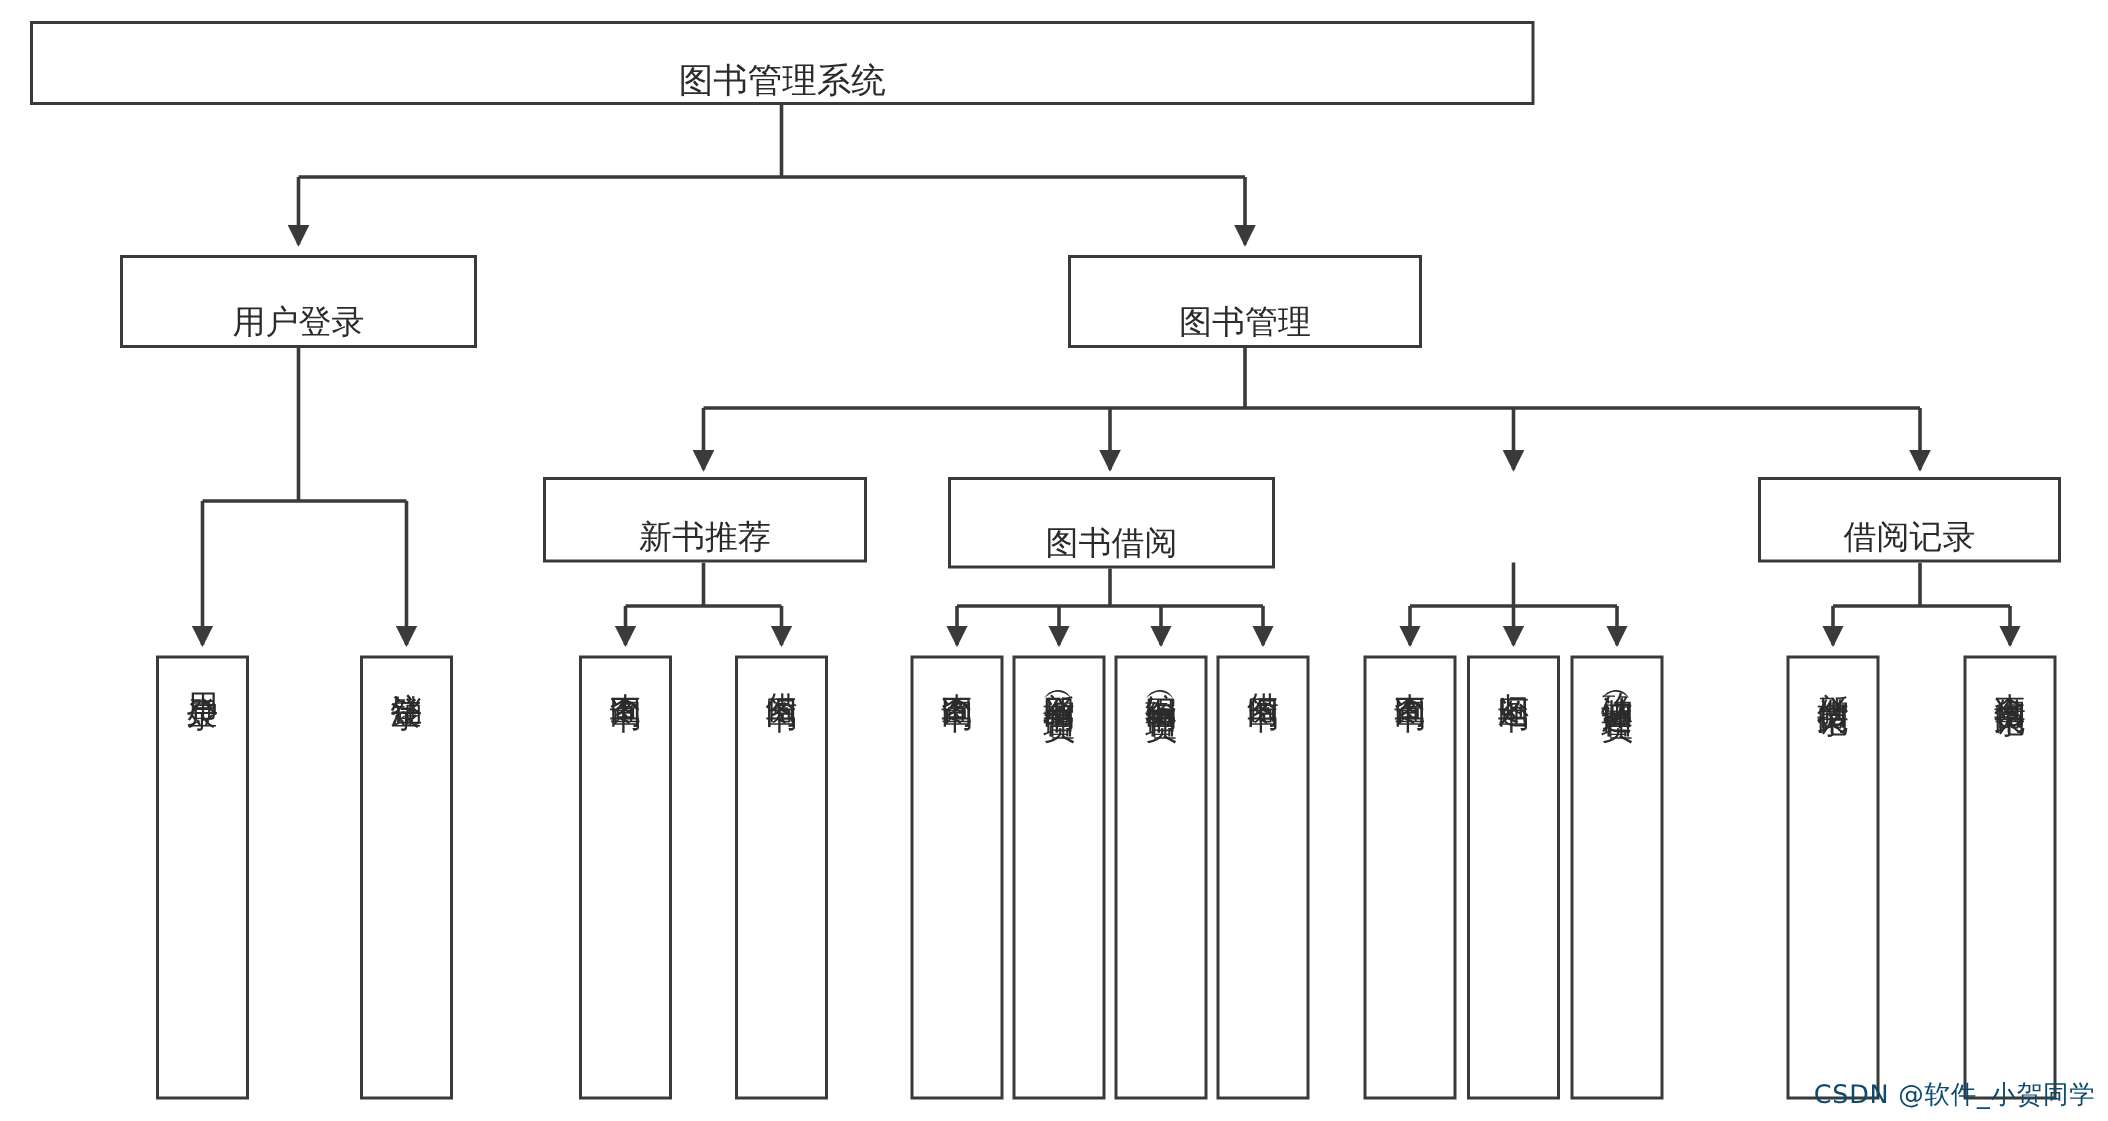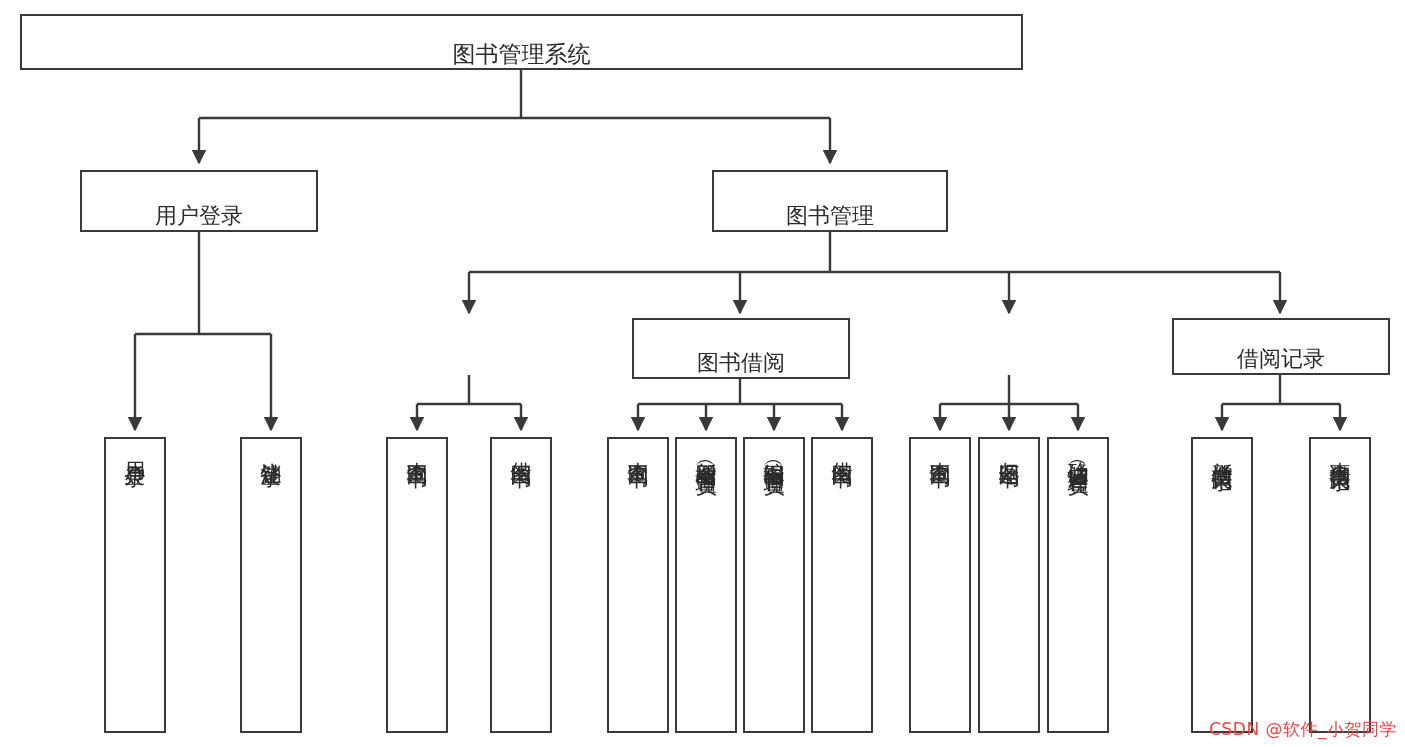--- a/index.html
+++ b/index.html
@@ -59,21 +59,21 @@
     font-size: 21px;
     letter-spacing: 2px;
     line-height: 1.05;
     white-space: nowrap;
   }
   #watermark {
     position: absolute;
     right: 8px;
     bottom: 6px;
     font-size: 17px;
-    color: #ef4444;
+    color: #0c4a6e;
     letter-spacing: 0.5px;
     z-index: 3;
     white-space: nowrap;
   }
 </style>
 </head>
 <body>
 
 <div id="diagram-root">
 
@@ -131,24 +131,27 @@
     <span class="node-label">图书管理系统</span>
   </div>
 
   <div class="node level1" style="left:80px; top:170px; width:238px; height:62px;">
     <span class="node-label">用户登录</span>
   </div>
   <div class="node level1" style="left:712px; top:170px; width:236px; height:62px;">
     <span class="node-label">图书管理</span>
   </div>
 
+  <div class="node level2" style="left:362px; top:318px; width:216px; height:57px;">
+    <span class="node-label">新书推荐</span>
+  </div>
   <div class="node level2" style="left:632px; top:318px; width:218px; height:61px;">
     <span class="node-label">图书借阅</span>
   </div>
-  <div class="node level2" style="left:1172px; top:318px; width:218px; height:57px;">
+  <div class="node level2" style="left:1172px; top:318px; width:202px; height:57px;">
     <span class="node-label">借阅记录</span>
   </div>
 
   <div class="node leaf" style="left:104px; top:437px; width:62px; height:296px;">
     <span class="node-label">用户登录</span>
   </div>
   <div class="node leaf" style="left:240px; top:437px; width:62px; height:296px;">
     <span class="node-label">注销登录</span>
   </div>
 

